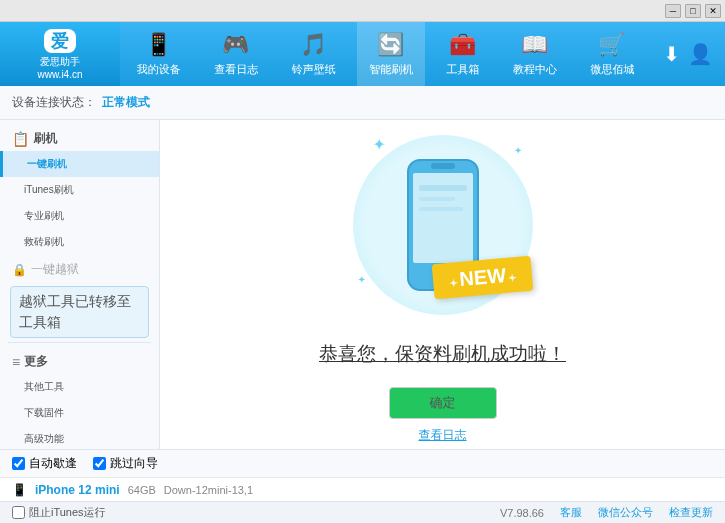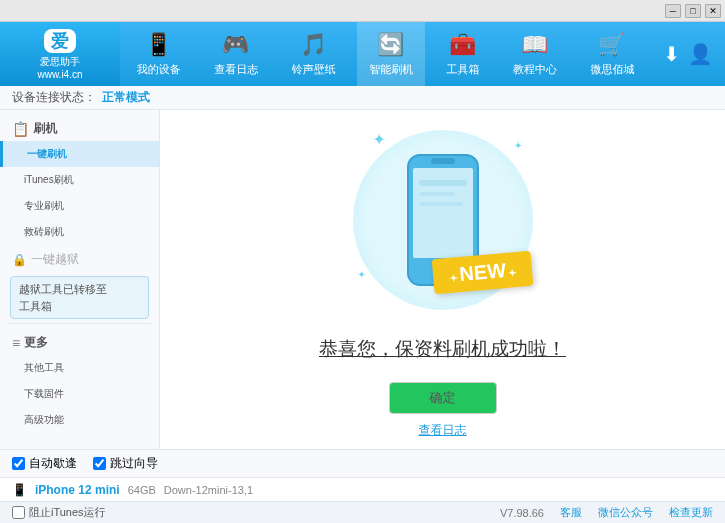--- a/index.html
+++ b/index.html
@@ -79,21 +79,21 @@
       color: #555; cursor: pointer; font-size: 10px;
     }
     .sidebar-item.active {
       background: #d6ecfa; color: #1a9de0; font-weight: bold;
       border-left: 3px solid #1a9de0;
     }
     .sidebar-divider { height: 1px; background: #e0e6ef; margin: 4px 8px; }
     .sidebar-locked { display: flex; align-items: center; gap: 4px; padding: 6px 12px 4px 12px; color: #aaa; font-size: 12px; }
     .sidebar-info-box {
       margin: 4px 10px; background: #e8f4fb; border: 1px solid #b3d9f0; border-radius: 4px;
-      padding: 4px 8px; font-size: 11px; color: #555; line-height: 1.5;
+      padding: 4px 8px; font-size: 14px; color: #555; line-height: 1.5;
     }
 
     
     .content {
       flex: 1;
       background: #fff;
       display: flex; flex-direction: column; align-items: center; justify-content: center;
       position: relative;
     }
 
@@ -158,21 +158,21 @@
     .bottom-left { flex: 1; display: flex; align-items: center; gap: 4px; }
     .bottom-right { display: flex; align-items: center; gap: 16px; }
     .bottom-version { color: #777; }
     .bottom-link { color: #1a9de0; cursor: pointer; }
 
     
     .app-window { width: 725px; height: 523px; display: flex; flex-direction: column; }
     .content-row { display: flex; flex: 1; overflow: hidden; }
 
     .status-connection {
-      background: #f7f9fc; height: 24px; border-bottom: 1px solid #e0e6ef;
+      background: #f7f9fc; height: 34px; border-bottom: 1px solid #e0e6ef;
       display: flex; align-items: center; padding: 0 12px; font-size: 12px; color: #555; gap: 6px;
     }
     .status-mode { color: #1a9de0; font-weight: bold; }
   </style>
 </head>
 <body>
 
 <div class="app-window">
 
   <div class="title-bar">

